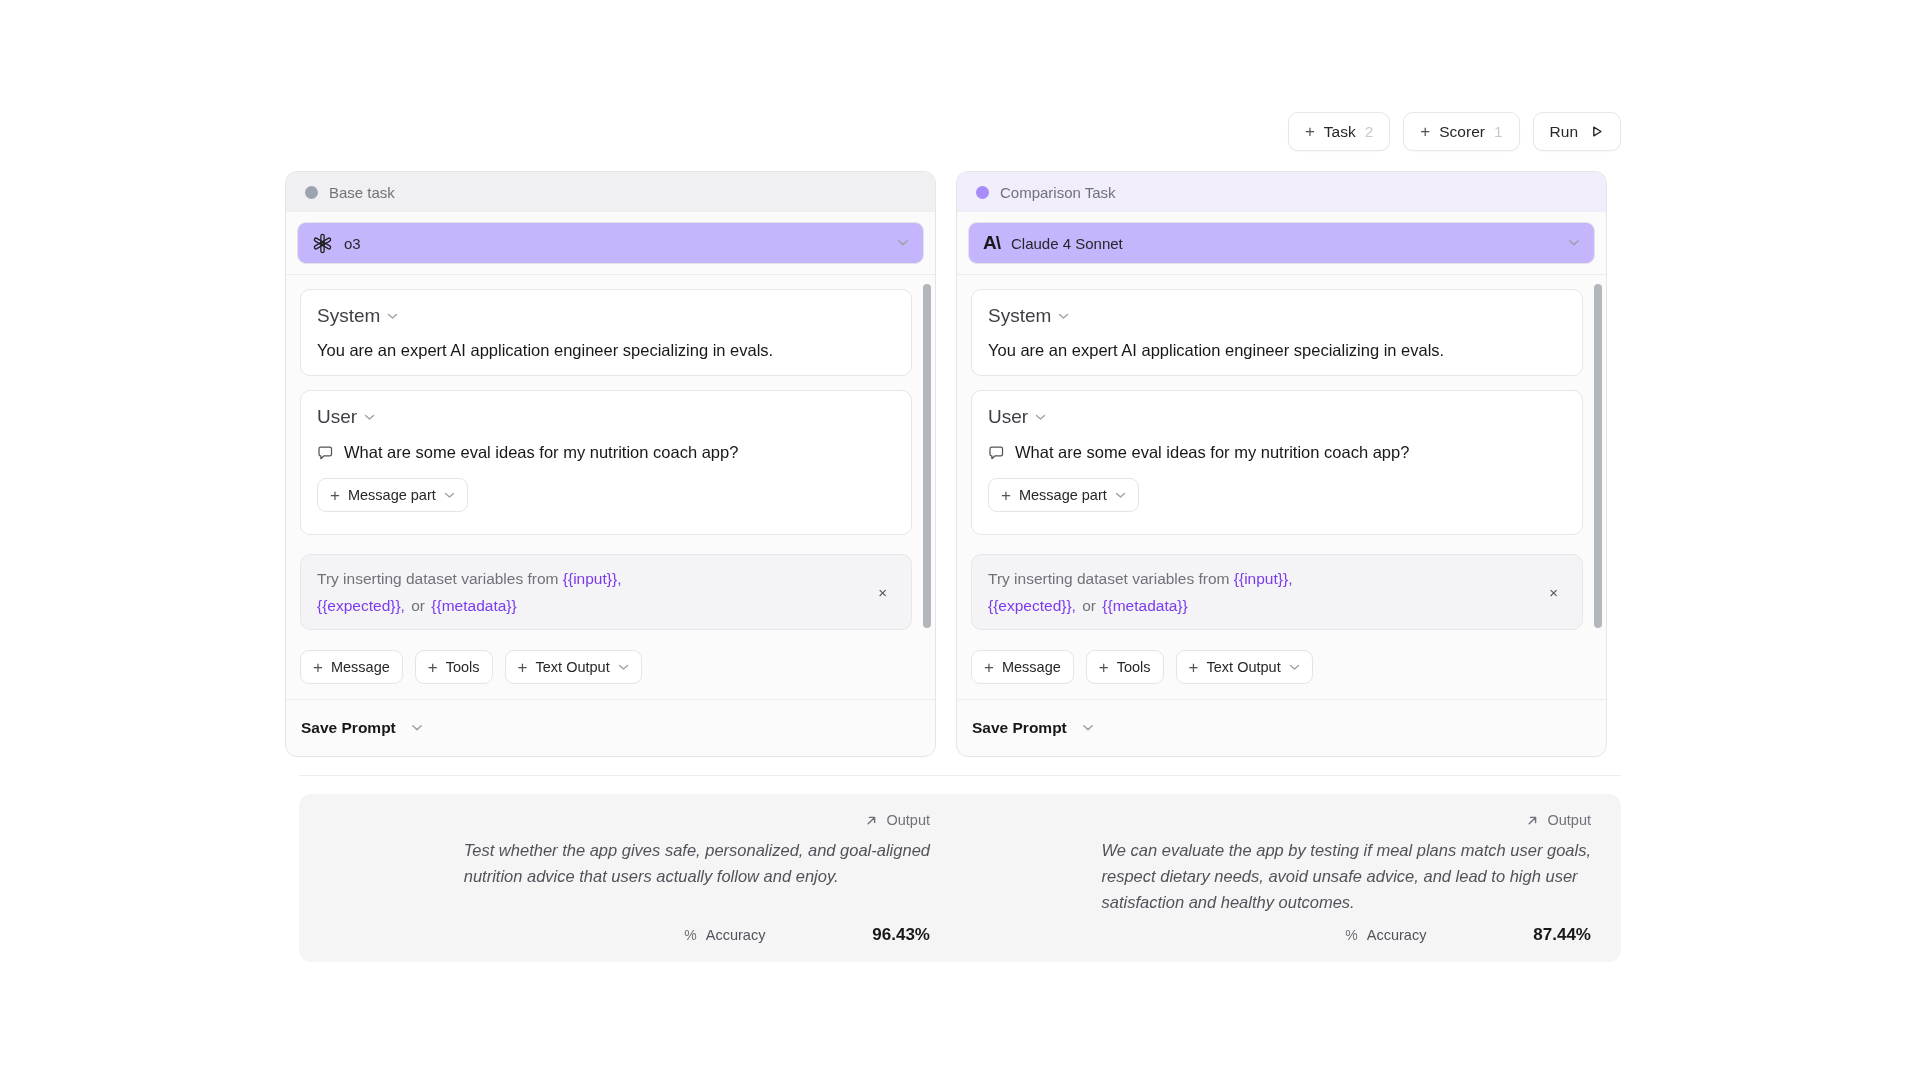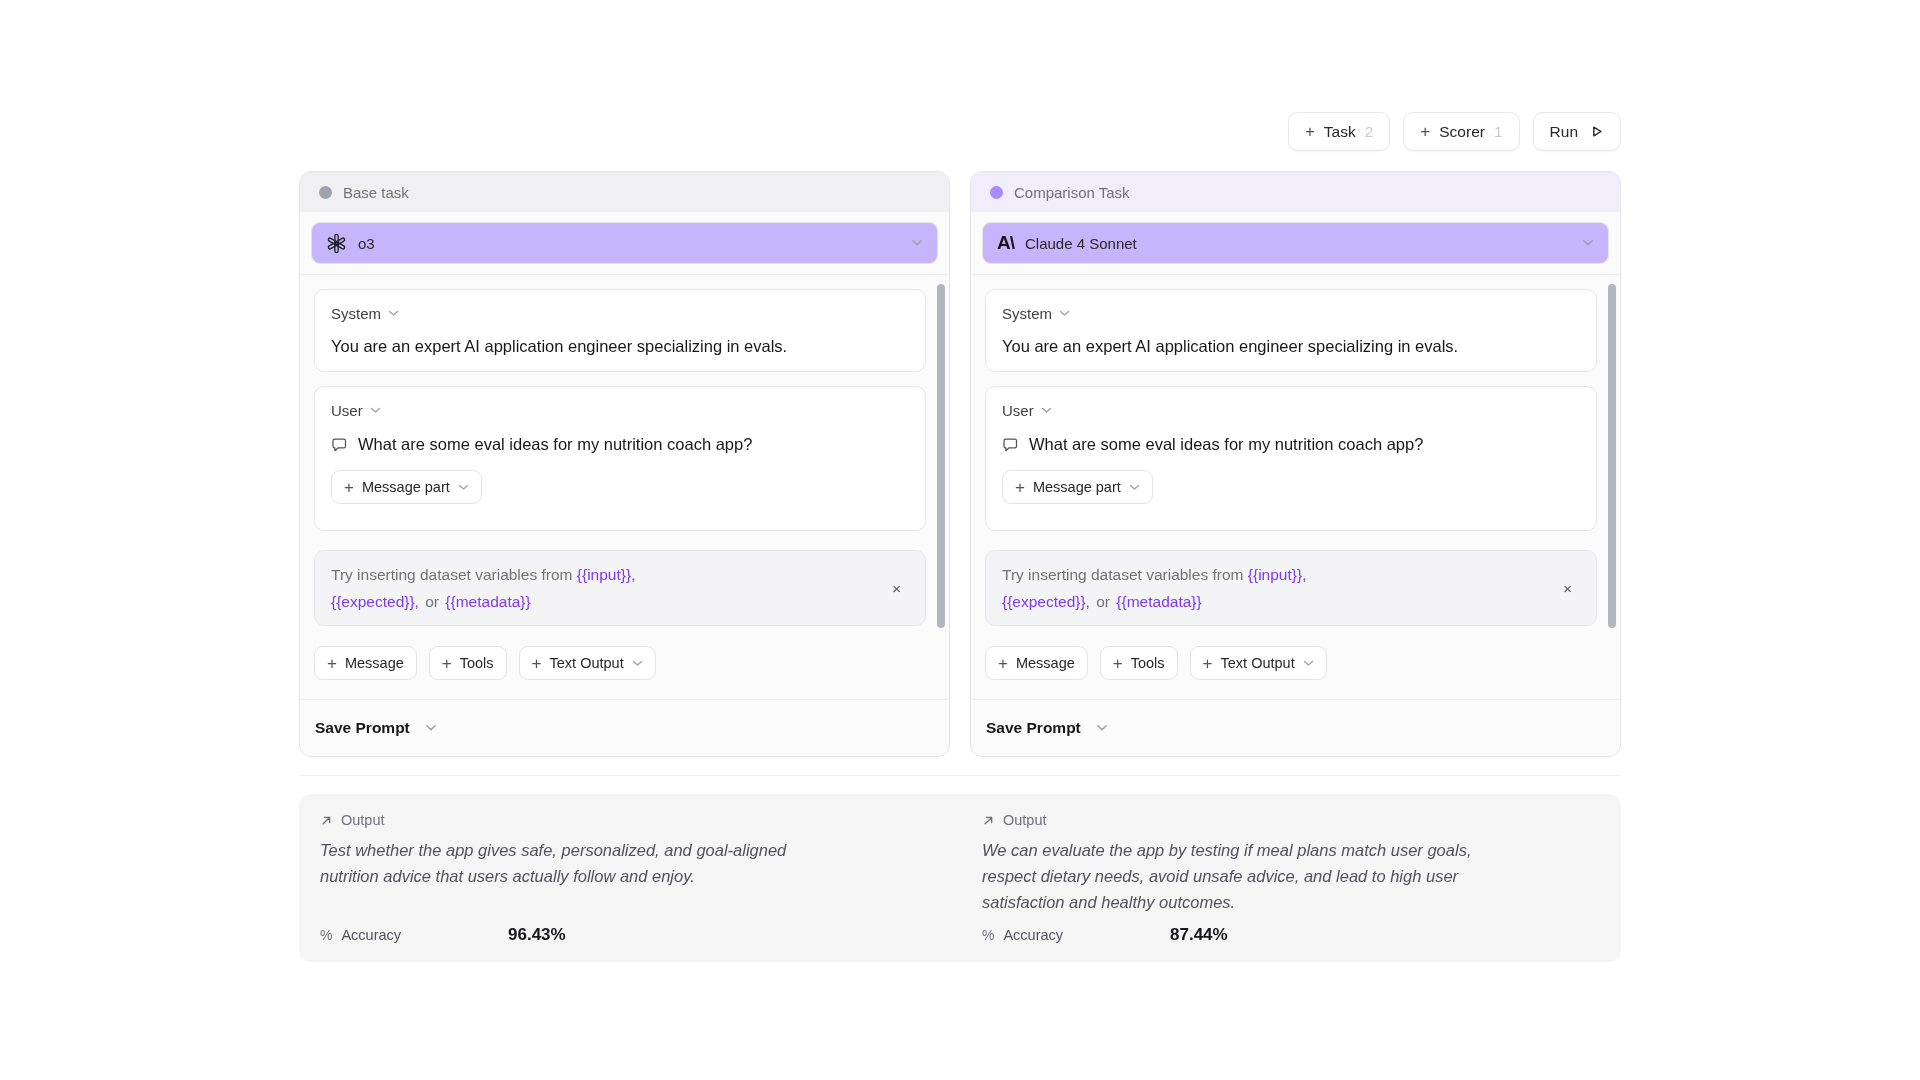--- a/index.html
+++ b/index.html
@@ -9,21 +9,21 @@
 
   
   .toolbar { position:absolute; top:112px; right:299px; display:flex; gap:13px; }
   .tbtn { height:39px; background:#fff; border:1px solid #e7e7ea; border-radius:10px;
     display:flex; align-items:center; padding:0 16px; gap:9px; font-size:15.5px;
     color:#27272a; box-shadow:0 1px 2px rgba(0,0,0,.04); cursor:pointer; }
   .plus-glyph { color:#52525b; font-size:17px; line-height:1; }
   .tbtn-count { color:#c7cad0; }
 
   
-  .panels { position:absolute; top:171px; left:299px; display:flex; gap:20px; }
+  .panels { position:absolute; top:171px; left:285px; display:flex; gap:20px; }
   .panel { width:651px; height:586px; background:#fbfbfc; border:1px solid #e5e5e8;
     border-radius:12px; overflow:hidden; display:flex; flex-direction:column; }
   .panel-header { height:40px; flex:none; display:flex; align-items:center;
     padding-left:19px; gap:11px; }
   .panel-header.base { background:#f0f0f2; }
   .panel-header.comparison { background:#f1edfa; }
   .dot { width:13px; height:13px; border-radius:50%; }
   .dot.base { background:#9ca3af; }
   .dot.comparison { background:#a78bfa; }
   .panel-title { font-size:15px; color:#71717a; }
@@ -32,21 +32,21 @@
   .model-select { height:42px; background:#c4b5fd; border:1px solid #e4e4e7; border-radius:9px;
     display:flex; align-items:center; padding:0 14px; gap:11px; cursor:pointer; }
   .model-name { font-size:15px; color:#27272a; }
   .ml-auto { margin-left:auto; }
   .content-divider { height:1px; background:#ededf0; flex:none; }
 
   .panel-content { flex:1; position:relative; padding:14px 23px 0 14px; }
   .msg-card { background:#fff; border:1px solid #e6e6e9; border-radius:10px;
     padding:15px 16px; margin-bottom:14px; }
   .msg-card.user { min-height:145px; }
-  .role-row { display:inline-flex; align-items:center; gap:7px; font-size:15px;
+  .role-row { display:inline-flex; align-items:center; gap:7px; font-size:19px;
     color:#3f3f46; cursor:pointer;justify-content:flex-end; }
   .msg-text { margin-top:14px; font-size:16.5px; color:#18181b; }
   .user-line { display:flex; align-items:center; gap:10px; margin-top:15px;
     font-size:16.5px; color:#18181b; }
   .btn { display:inline-flex; align-items:center; gap:8px; height:34px; background:#fff;
     border:1px solid #e4e4e7; border-radius:9px; padding:0 12px; font-size:14.5px;
     color:#27272a; cursor:pointer; }
   .part-btn { margin-top:16px; }
 
   .hint-box { position:relative; background:#f4f4f6; border:1px solid #e7e7ea;
@@ -63,21 +63,21 @@
   .panel-footer { flex:none; height:57px; border-top:1px solid #ededf0; display:flex;
     align-items:center; gap:15px; padding-left:15px; font-size:15.5px; font-weight:700;
     color:#18181b; cursor:pointer; }
 
   
   .section-divider { position:absolute; top:775px; left:299px; width:1322px; height:1px;
     background:#ededef; }
   .output-card { position:absolute; top:794px; left:299px; width:1322px; height:168px;
     background:#f5f5f6; border-radius:12px; display:flex; }
   .output-col { width:661px; display:flex; flex-direction:column;
-    padding:18px 30px 17px 21px; }
+    padding:18px 30px 17px 21px;align-items:flex-end; }
   .output-col.second { padding-left:22px; }
   .output-label { display:flex; align-items:center; gap:8px; font-size:14.5px; color:#71717a; }
   .output-text { margin-top:9px; font-size:16.5px; line-height:26px; color:#52525b;
     white-space:pre-line;font-style:italic; }
   .metric-row { margin-top:auto; display:flex; align-items:center; }
   .metric-label { display:flex; align-items:center; gap:9px; font-size:14.5px;
     color:#52525b; width:188px; }
   .pct-glyph { font-size:14px; color:#71717a; }
   .metric-value { font-size:17px; font-weight:600; color:#18181b; }
 

